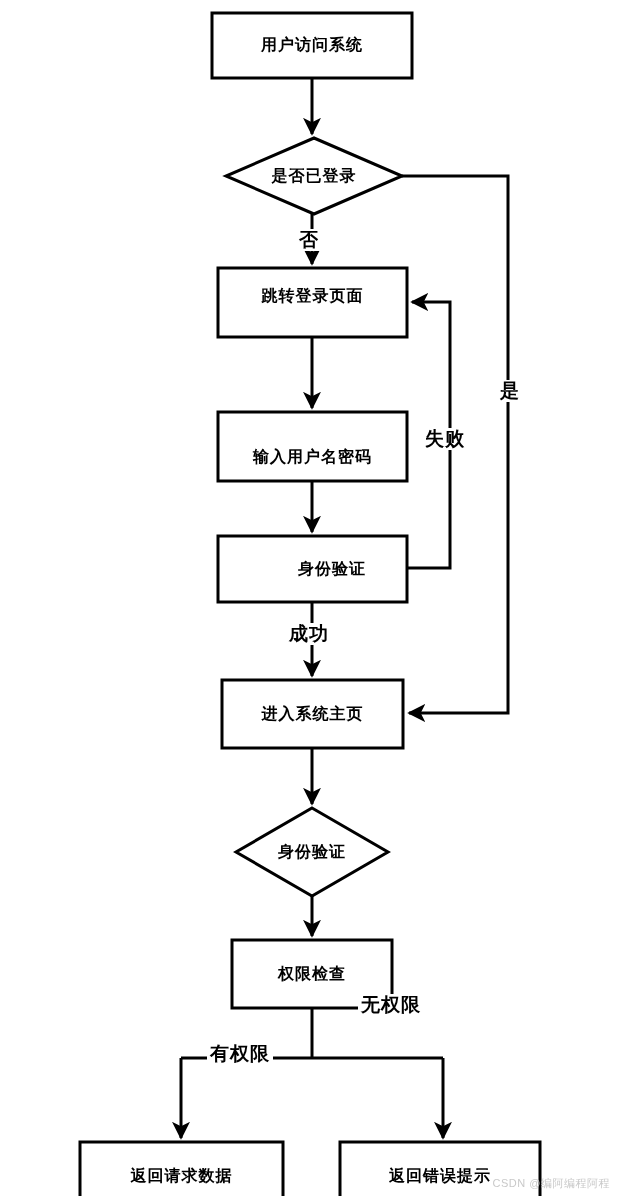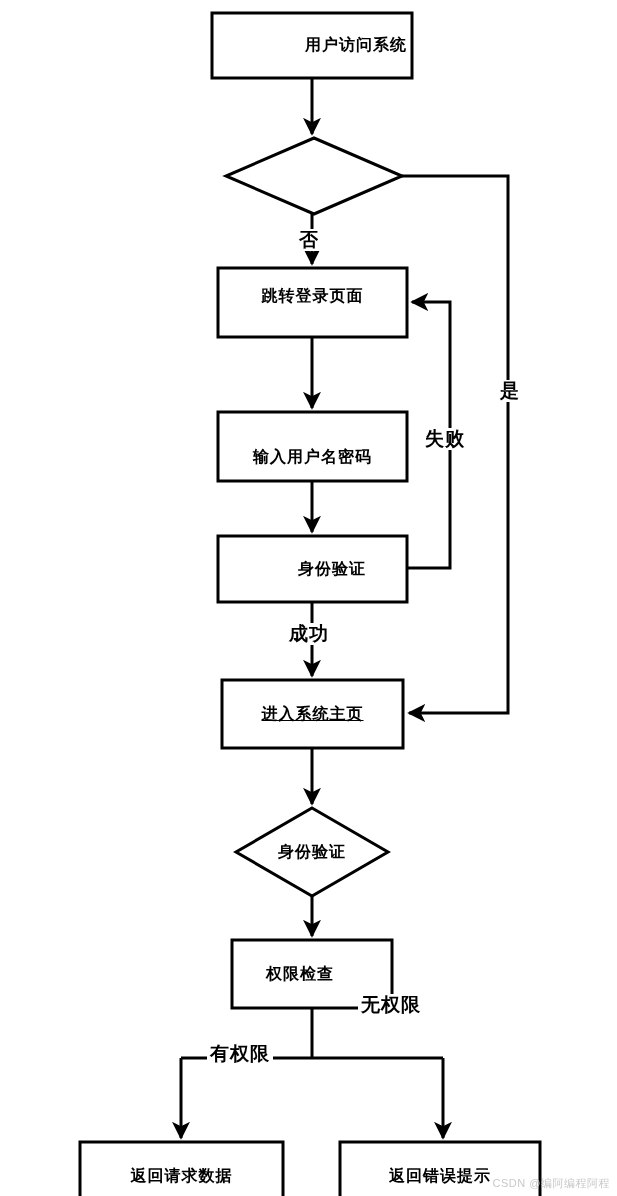--- a/index.html
+++ b/index.html
@@ -107,34 +107,35 @@
 
       <path d="M 312 1008 L 312 1058"></path>
       <path d="M 181 1058 L 443 1058"></path>
 
       <path d="M 181 1058 L 181 1138" marker-end="url(#arrow)"></path>
 
       <path d="M 443 1058 L 443 1138" marker-end="url(#arrow)"></path>
     </g>
   </svg>
 
-  <div class="node-label node-process" style="left:212px; top:13px; width:200px; height:65px;padding-left:44px;">用户访问系统</div>
+  <div class="node-label node-process" style="left:212px; top:13px; width:200px; height:65px;">用户访问系统</div>
 
+  <div class="node-label node-decision" style="left:226px; top:138px; width:176px; height:76px;">是否已登录</div>
 
   <div class="node-label node-process" style="left:218px; top:268px; width:189px; height:56px;">跳转登录页面</div>
 
   <div class="node-label node-process" style="left:218px; top:412px; width:189px; height:90px;">输入用户名密码</div>
 
   <div class="node-label node-process" style="left:218px; top:536px; width:228px; height:66px;">身份验证</div>
 
-  <div class="node-label node-process" style="left:222px; top:680px; width:181px; height:68px;text-decoration:underline;">进入系统主页</div>
+  <div class="node-label node-process" style="left:222px; top:680px; width:181px; height:68px;">进入系统主页</div>
 
   <div class="node-label node-decision" style="left:236px; top:808px; width:152px; height:88px;">身份验证</div>
 
-  <div class="node-label node-process" style="left:220px; top:940px; width:160px; height:68px;">权限检查</div>
+  <div class="node-label node-process" style="left:232px; top:940px; width:160px; height:68px;">权限检查</div>
 
   <div class="node-label node-process" style="left:80px; top:1142px; width:203px; height:68px;">返回请求数据</div>
 
   <div class="node-label node-process" style="left:340px; top:1142px; width:200px; height:68px;">返回错误提示</div>
 
   <div class="edge-label" style="left:296px; top:229px;">否</div>
 
   <div class="edge-label" style="left:497px; top:380px;">是</div>
 
   <div class="edge-label" style="left:422px; top:428px;">失败</div>

